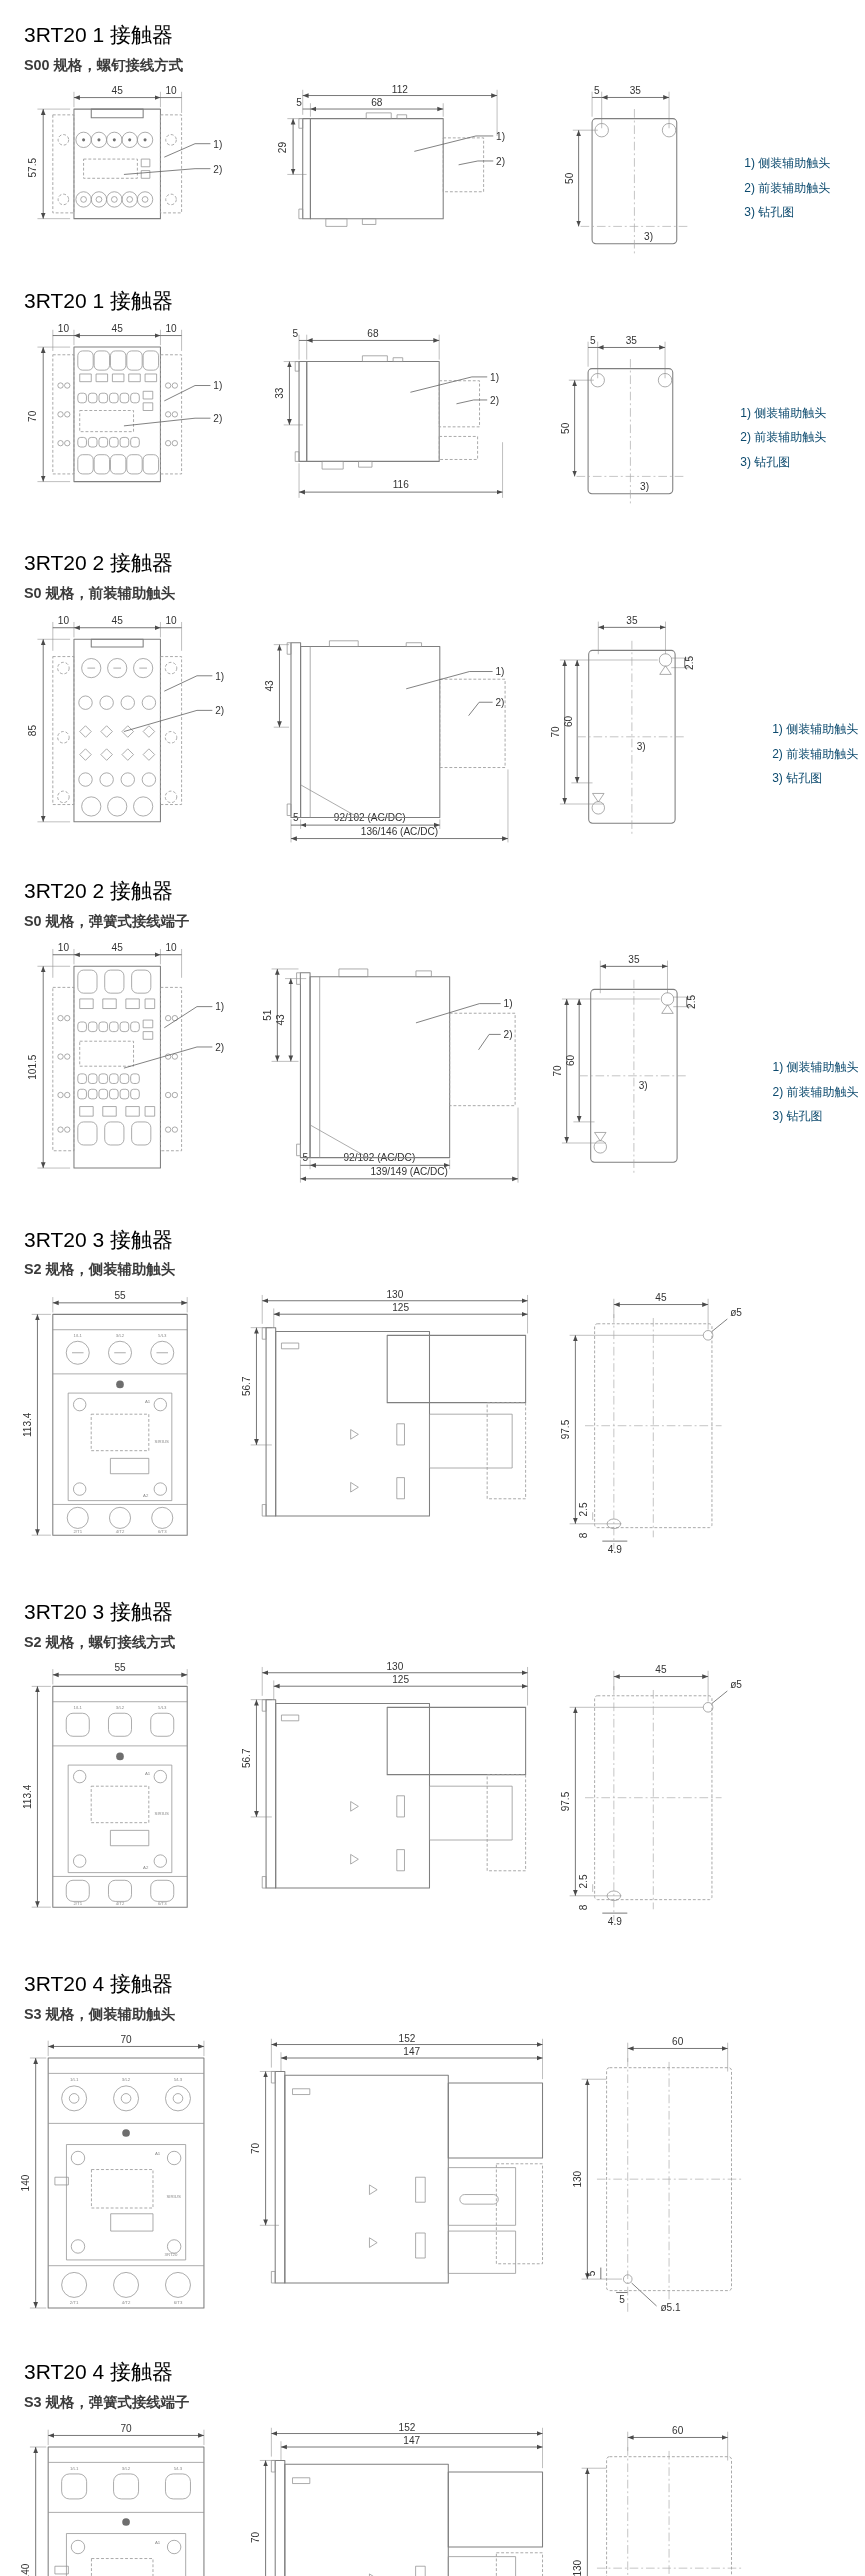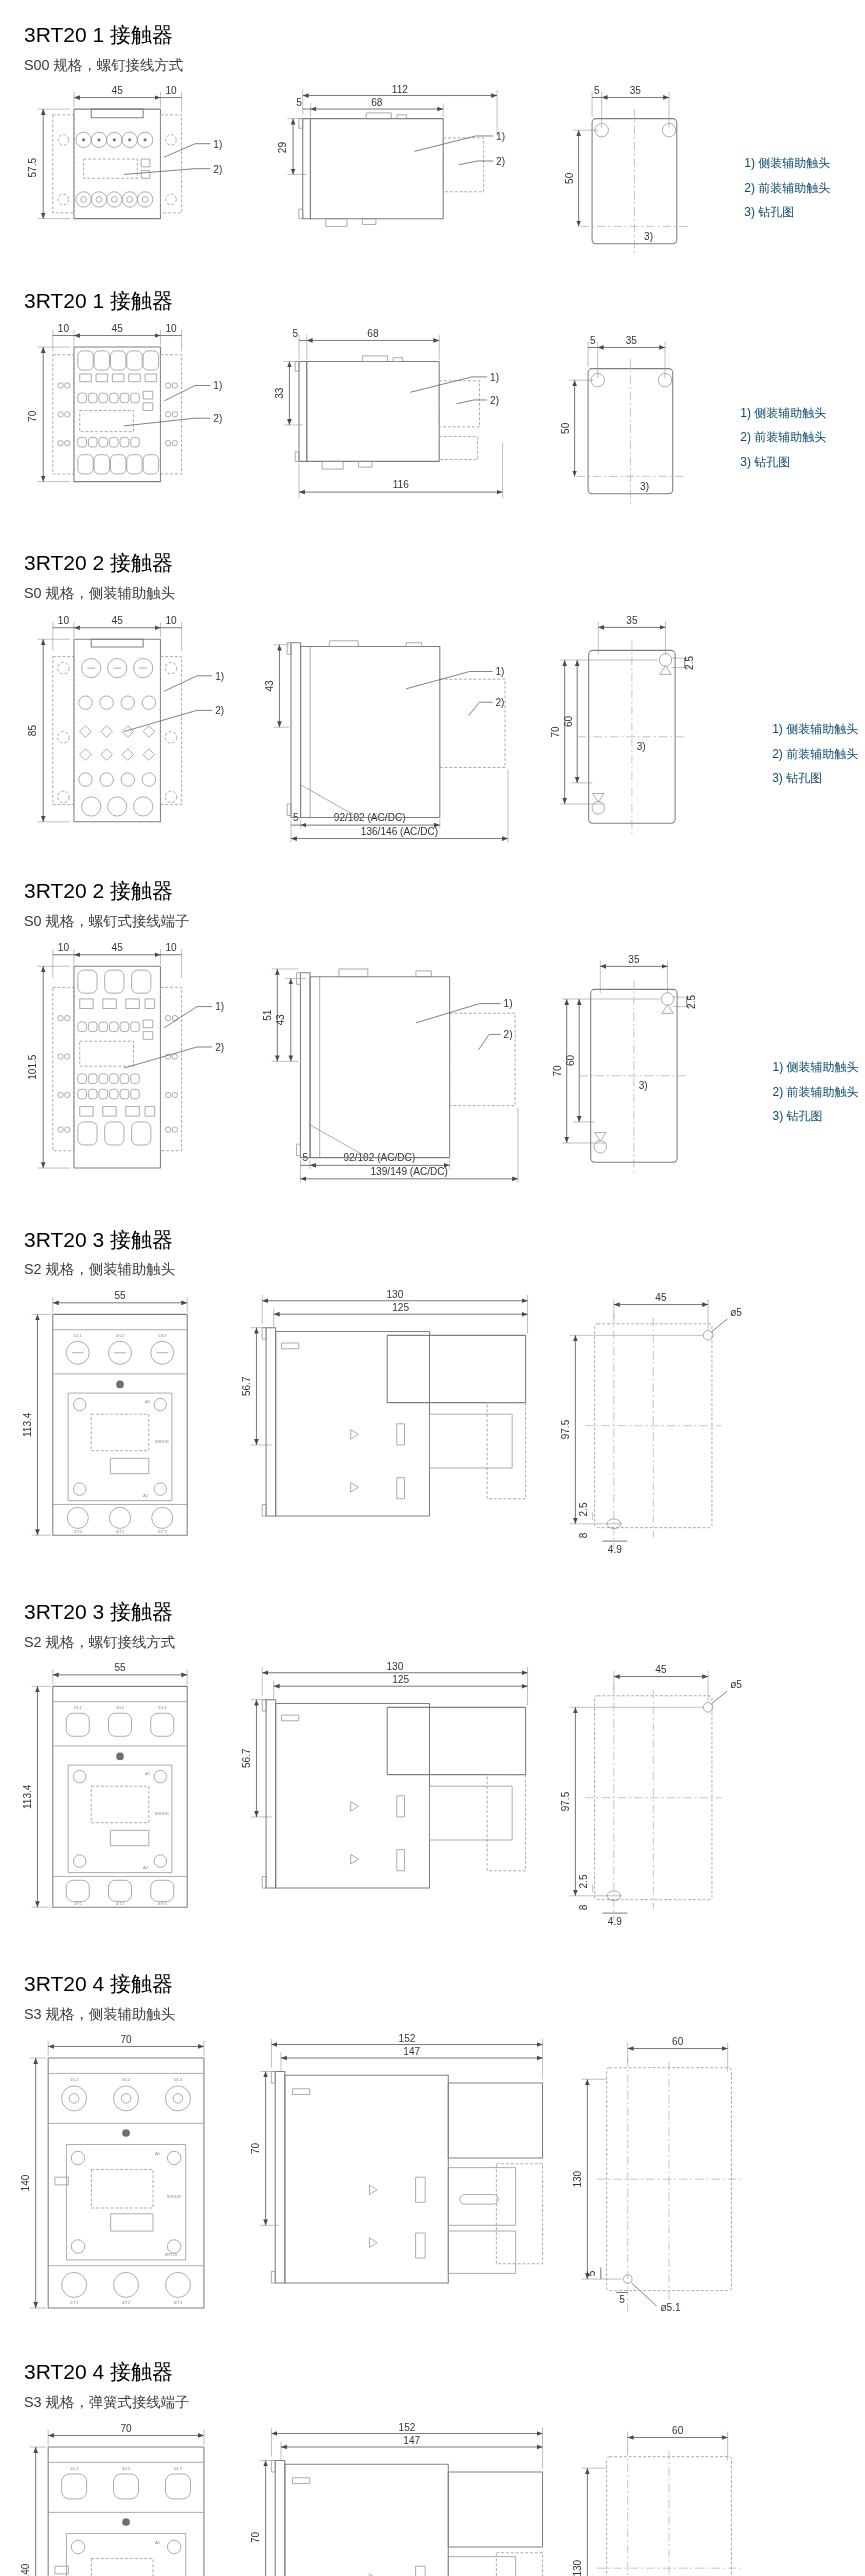--- a/index.html
+++ b/index.html
@@ -1,21 +1,21 @@
 <!DOCTYPE html>
 <html><head>
 <meta charset="utf-8">
 <style>
 *{box-sizing:border-box}
 html,body{margin:0;padding:0;background:#fff}
 body{font-family:"Liberation Sans","DejaVu Sans",sans-serif;color:#1a1a1a}
 .page{width:866px;margin:0 auto;padding:5.8px 0 38px}
 .sec{padding:15.4px 0 9.6px 24px}
 .sec h2{font-size:21px;font-weight:normal;margin:0 0 6.7px;color:#000}
-.sec .subtitle{font-size:14.4px;color:#3c3c3c;margin:0 0 9.6px;font-weight:normal}
+.sec .subtitle{font-size:14.4px;color:#3c3c3c;margin:0 0 9.6px;font-weight:bold}
 .row{display:flex;align-items:center}
 svg{display:block;overflow:visible}
 svg text{font-family:"Liberation Sans","DejaVu Sans",sans-serif}
 .b{fill:none;stroke:#7f7f7f;stroke-width:1.1;stroke-linejoin:round}
 .b2{fill:none;stroke:#939393;stroke-width:.8;stroke-linejoin:round}
 .bd{fill:none;stroke:#9c9c9c;stroke-width:.9;stroke-dasharray:3 2}
 .cl{fill:none;stroke:#a8a8a8;stroke-width:.7;stroke-dasharray:9 3 2 3}
 .dl{stroke:#4e4e4e;stroke-width:.8;fill:none}
 .el{stroke:#8f8f8f;stroke-width:.6;fill:none}
 .ldr{stroke:#5c5c5c;stroke-width:.8;fill:none}
@@ -298,21 +298,21 @@
     <div class="notes mt30" style="margin-left:17.3px">
       <div>1) 侧装辅助触头</div>
       <div>2) 前装辅助触头</div>
       <div>3) 钻孔图</div>
     </div>
   </div>
 </section>
 
 <section class="sec">
   <h2>3RT20 2 接触器</h2>
-  <p class="subtitle">S0 规格，侧装辅助触头</p>
+  <p class="subtitle">S0 规格，前装辅助触头</p>
   <div class="row">
     <svg width="221" height="236" viewBox="0 0 230 245">
       <g>
         <line class="el" x1="30" y1="38" x2="30" y2="8"></line>
             <line class="el" x1="52" y1="24" x2="52" y2="8"></line>
             <line class="el" x1="142" y1="24" x2="142" y2="8"></line>
             <line class="el" x1="164" y1="38" x2="164" y2="8"></line>
         <line class="dl" x1="30" y1="14" x2="52" y2="14"></line>
         <line class="dl" x1="52" y1="14" x2="142" y2="14" marker-start="url(#arr)" marker-end="url(#arr)"></line>
         <line class="dl" x1="142" y1="14" x2="164" y2="14"></line>
@@ -435,21 +435,21 @@
     <div class="notes mt45" style="margin-left:15.4px">
       <div>1) 侧装辅助触头</div>
       <div>2) 前装辅助触头</div>
       <div>3) 钻孔图</div>
     </div>
   </div>
 </section>
 
 <section class="sec">
   <h2>3RT20 2 接触器</h2>
-  <p class="subtitle">S0 规格，螺钉式接线端子</p>
+  <p class="subtitle">S0 规格，弹簧式接线端子</p>
   <div class="row">
     <svg width="221" height="260" viewBox="0 0 230 270">
       <g>
         <line class="el" x1="30" y1="38" x2="30" y2="8"></line>
             <line class="el" x1="52" y1="24" x2="52" y2="8"></line>
             <line class="el" x1="142" y1="24" x2="142" y2="8"></line>
             <line class="el" x1="164" y1="38" x2="164" y2="8"></line>
         <line class="dl" x1="30" y1="14" x2="52" y2="14"></line>
         <line class="dl" x1="52" y1="14" x2="142" y2="14" marker-start="url(#arr)" marker-end="url(#arr)"></line>
         <line class="dl" x1="142" y1="14" x2="164" y2="14"></line>

